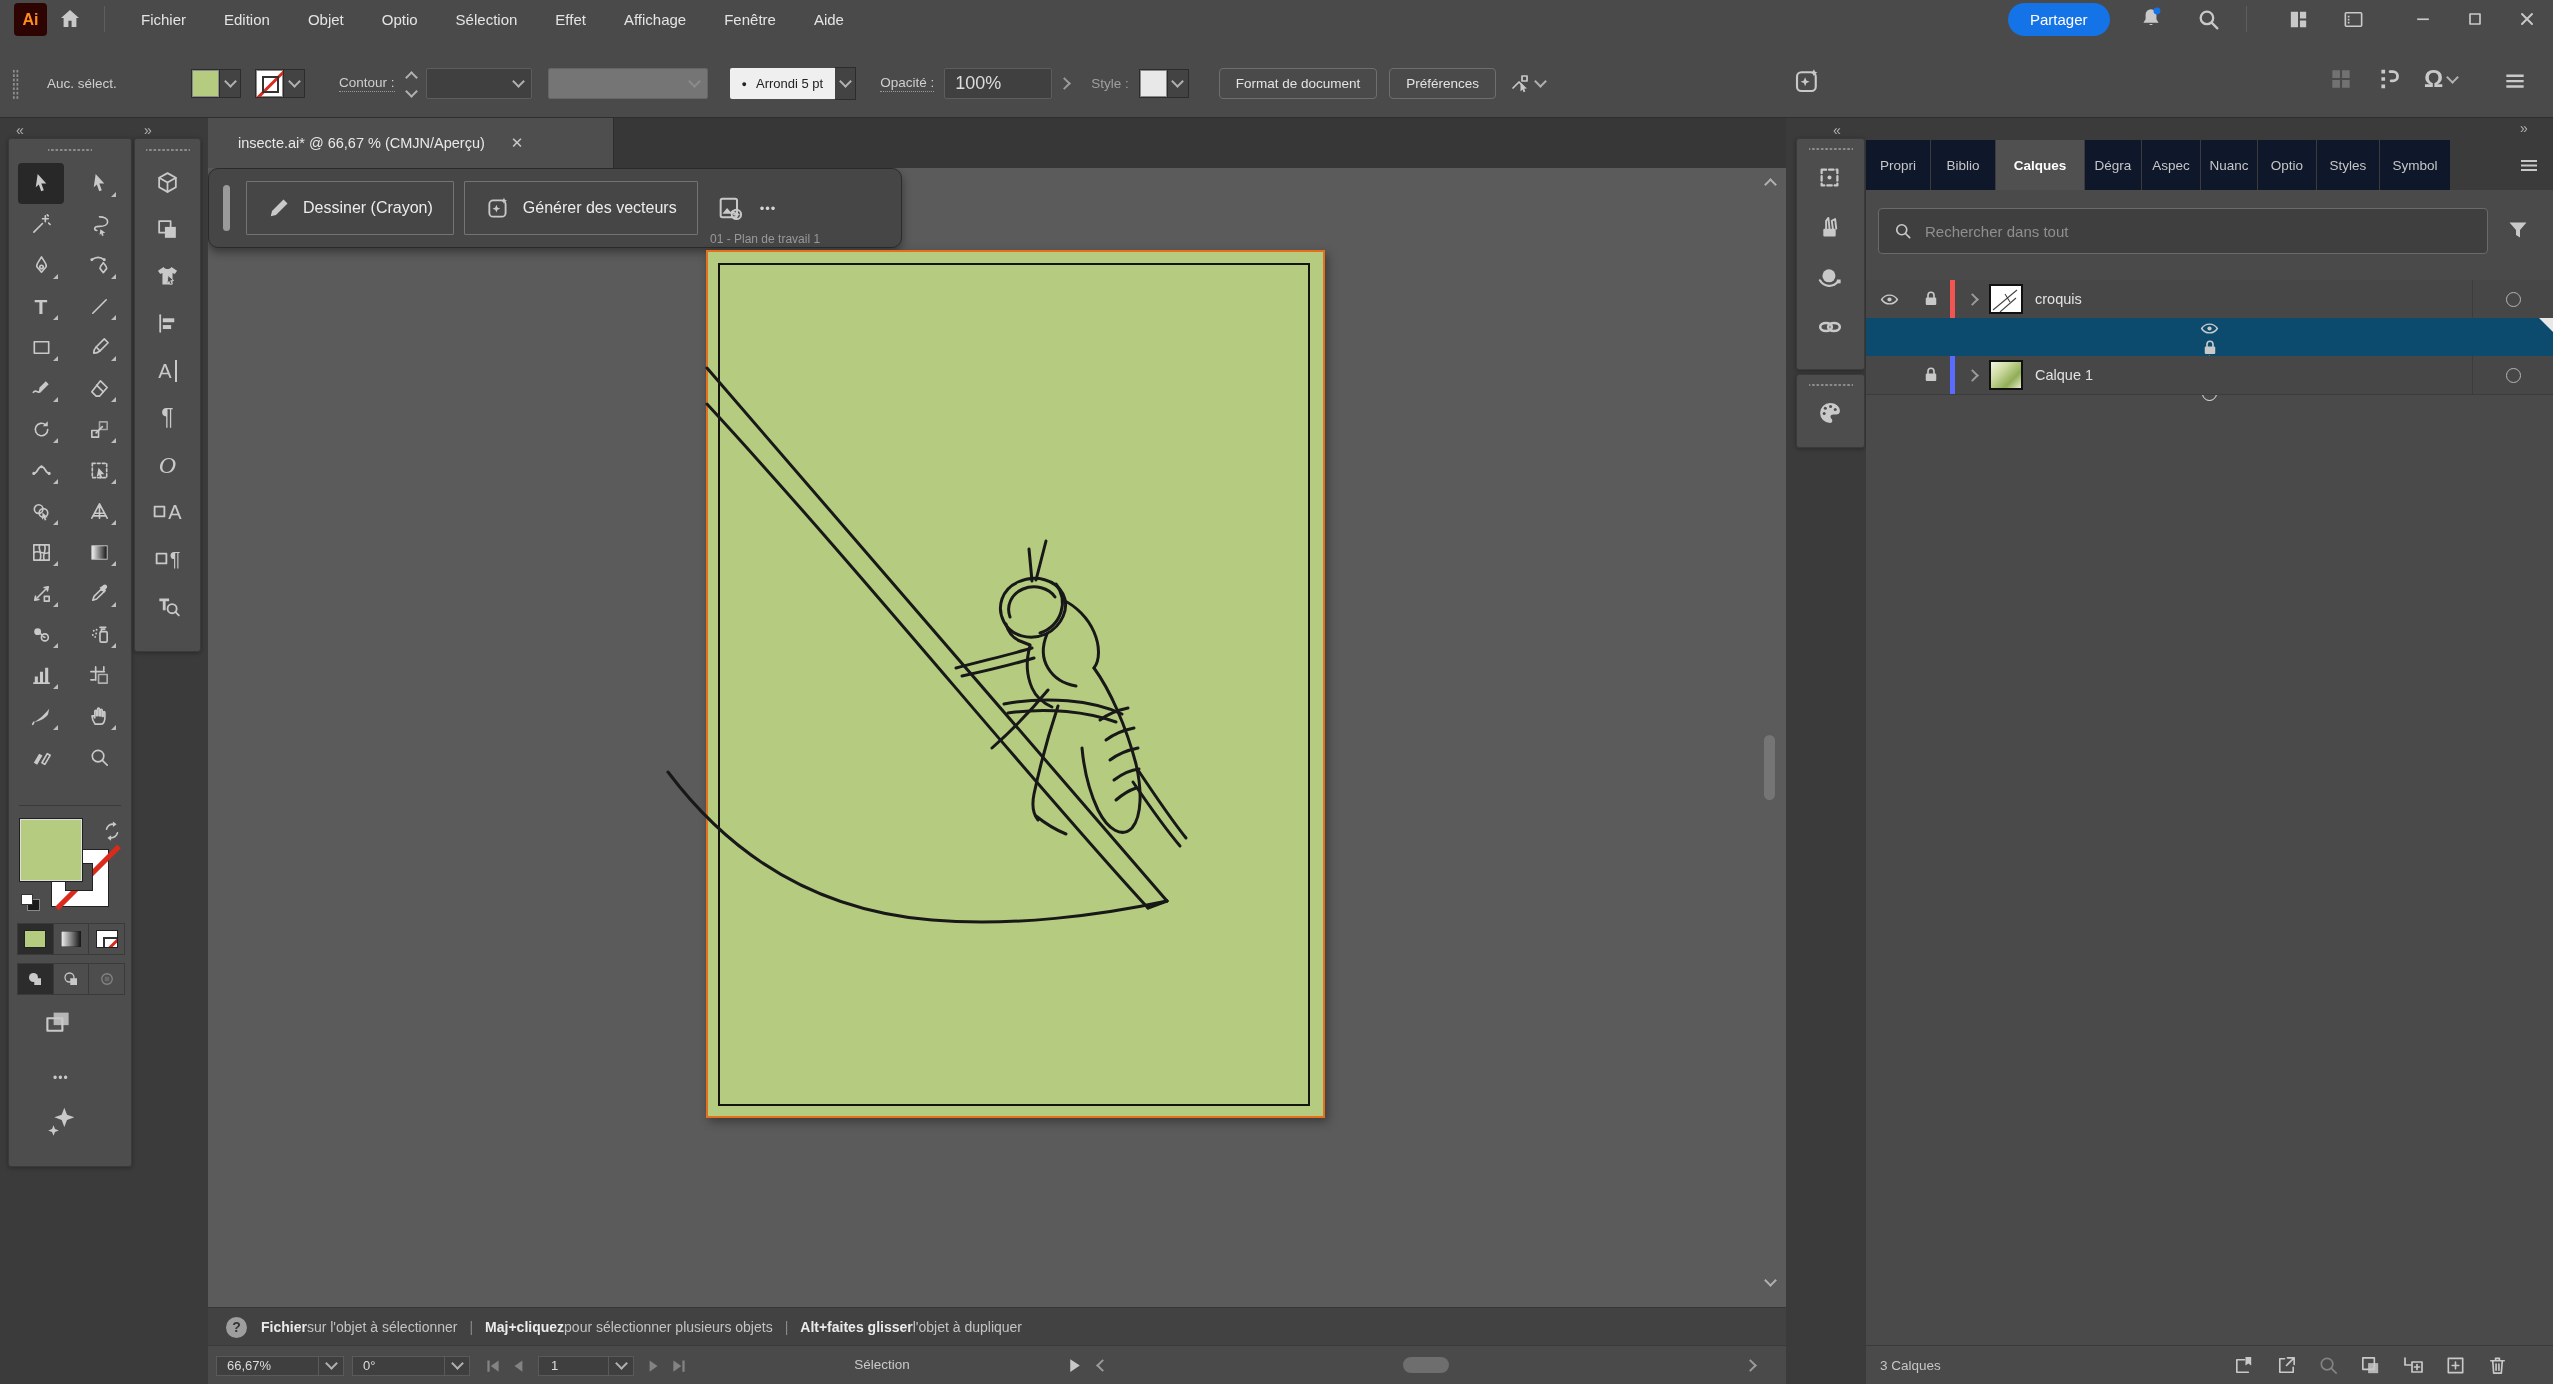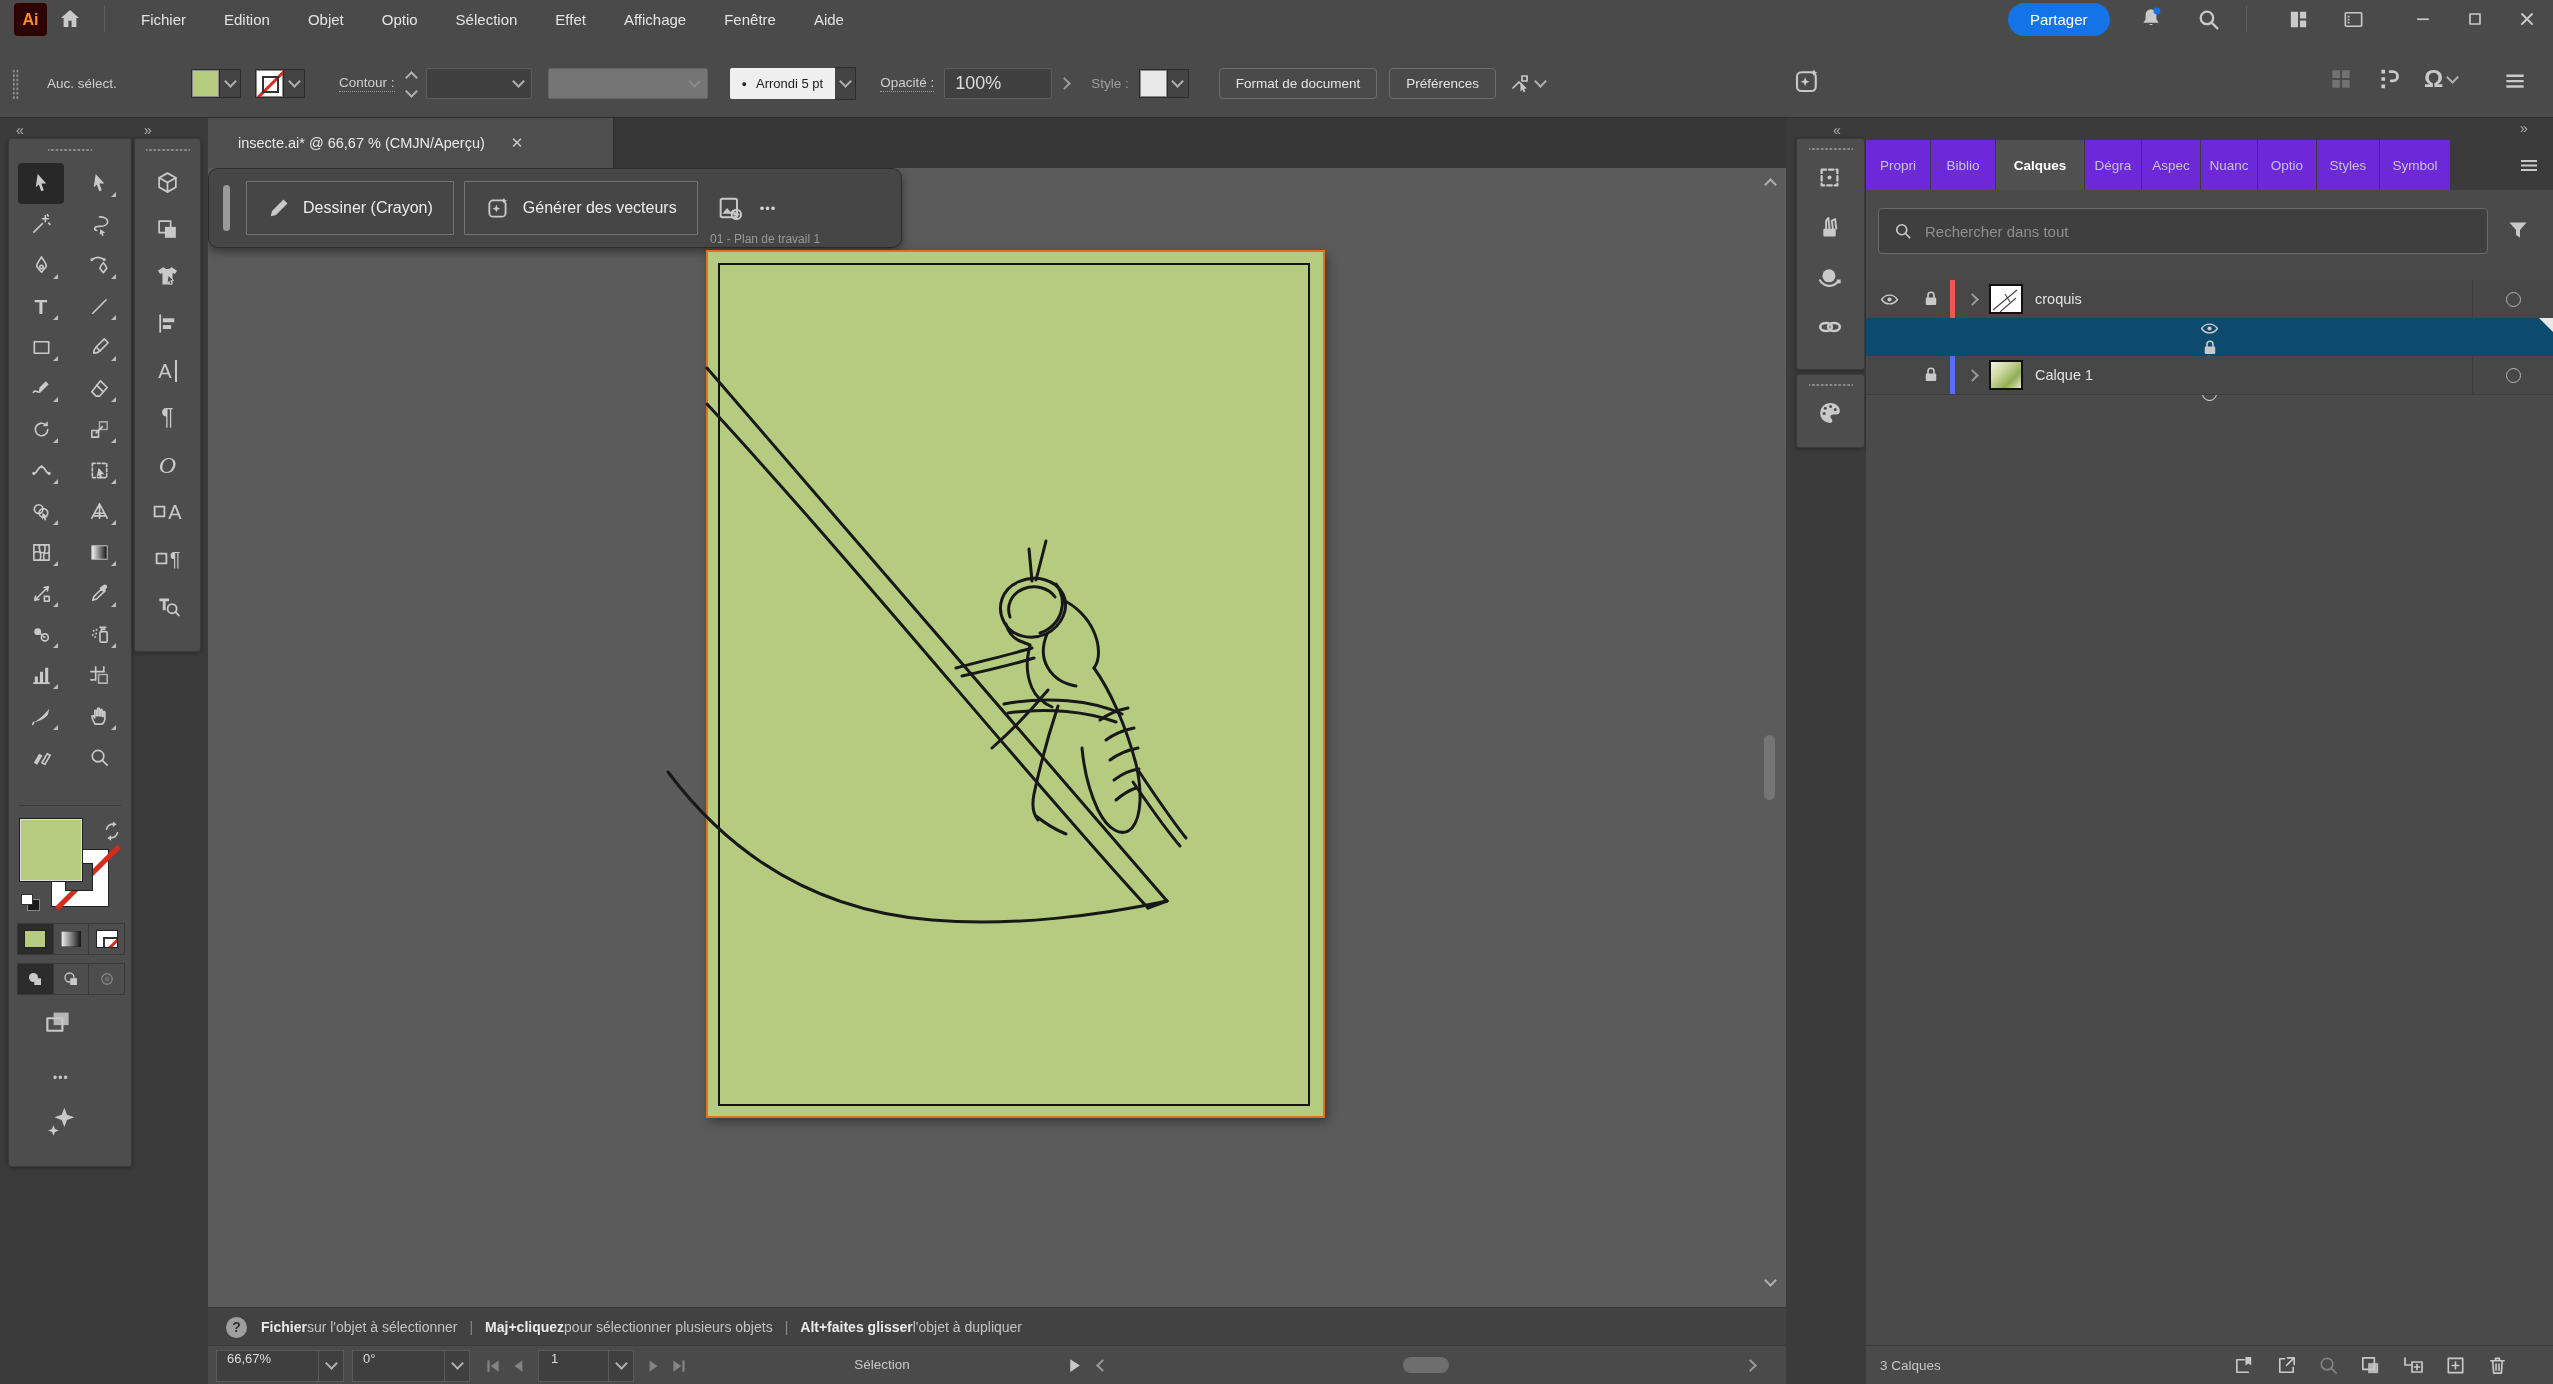--- a/index.html
+++ b/index.html
@@ -46,21 +46,21 @@
   #ctx-toolbar{left:855px;top:6px;width:692px;height:78px;background:#464646;border:1px solid #2b2b2b;border-radius:10px;
                box-shadow:0 4px 10px rgba(0,0,0,.4);display:flex;align-items:center;}
   .ctx-btn{height:54px;border:1px solid #747474;border-radius:1px;background:transparent;color:#ececec;font-size:16px;
            display:flex;align-items:center;gap:12px;padding:0 20px;font-family:inherit;}
   
   #hintbar{left:208px;top:1307px;width:1578px;height:38px;background:#424242;border-top:1px solid #363636;display:flex;align-items:center;}
   .hint-b{color:#ebebeb;font-weight:bold;font-size:14px;}
   .hint-t{color:#c3c3c3;font-size:14px;}
   .hint-sep{color:#8a8a8a;margin:0 12px;}
   #statusbar{left:208px;top:1345px;width:1578px;height:39px;background:#4a4a4a;border-top:1px solid #3a3a3a;display:flex;align-items:center;}
-  .sbox{display:flex;background:#3f3f3f;border:1px solid #5a5a5a;height:32px;box-sizing:border-box;color:#dcdcdc;font-size:13px;}
+  .sbox{display:flex;align-items:center;background:#3f3f3f;border:1px solid #5a5a5a;height:20px;box-sizing:border-box;color:#dcdcdc;font-size:13px;}
   .sbox .cv{width:24px;height:100%;display:flex;align-items:center;justify-content:center;border-left:1px solid #5a5a5a;}
   
   .panel{background:#4d4d4d;border:1px solid #3a3a3a;border-radius:3px;box-shadow:0 1px 4px rgba(0,0,0,.3);}
   #tools-main{left:8px;top:138px;width:122px;height:1027px;}
   #tools-sec{left:134px;top:138px;width:65px;height:512px;}
   .trow{display:flex;justify-content:center;gap:12px;}
   .tcell{width:46px;height:41px;display:flex;align-items:center;justify-content:center;position:relative;border-radius:4px;}
   .tcell.active{background:#282828;}
   .corner:after{content:"";position:absolute;right:6px;bottom:7px;border-left:5px solid transparent;border-bottom:5px solid #bdbdbd;}
   .scell{width:63px;height:47px;display:flex;align-items:center;justify-content:center;}
@@ -76,21 +76,21 @@
   .swcell:last-child{border-right:none;}
   .swcell.active{background:#2c2c2c;}
   .modes{left:8px;top:824px;width:106px;height:30px;border:1px solid #3a3a3a;display:flex;}
   
   #dock1{left:1796px;top:138px;width:67px;height:230px;}
   #dock2{left:1796px;top:374px;width:67px;height:72px;}
   .dcell{width:65px;height:50px;display:flex;align-items:center;justify-content:center;}
   
   #rpanel{left:1866px;top:118px;width:687px;height:1266px;background:#3b3b3b;}
   #rtabs{position:absolute;left:0;top:22px;width:687px;height:50px;display:flex;align-items:stretch;}
-  .rtab{background:#6d28d9;color:#c6c6c6;font-size:13.5px;display:flex;align-items:center;justify-content:center;
+  .rtab{background:#0f172a;color:#c6c6c6;font-size:13.5px;display:flex;align-items:center;justify-content:center;
         margin-right:1px;white-space:nowrap;overflow:hidden;}
   .rtab.active{background:#505050;color:#fff;font-weight:bold;}
   #rbody{position:absolute;left:0;top:72px;width:687px;height:1194px;background:#4a4a4a;}
   #lsearch{position:absolute;left:12px;top:18px;width:608px;height:44px;background:#3f3f3f;border:1px solid #6a6a6a;border-radius:4px;display:flex;align-items:center;}
   #lsearch input{background:transparent;border:none;outline:none;color:#cfcfcf;font-size:15px;font-family:inherit;width:520px;}
   #lsearch input::placeholder{color:#8f8f8f;}
   .lrow{position:absolute;left:0;width:687px;height:38px;background:#474747;border-bottom:1px solid #3c3c3c;display:flex;align-items:center;}
   .lrow.selected{background:#0c4a6e;flex-direction:column;}
   .lrow .cell{display:flex;align-items:center;justify-content:center;}
   .colorbar{width:5px;height:38px;}

